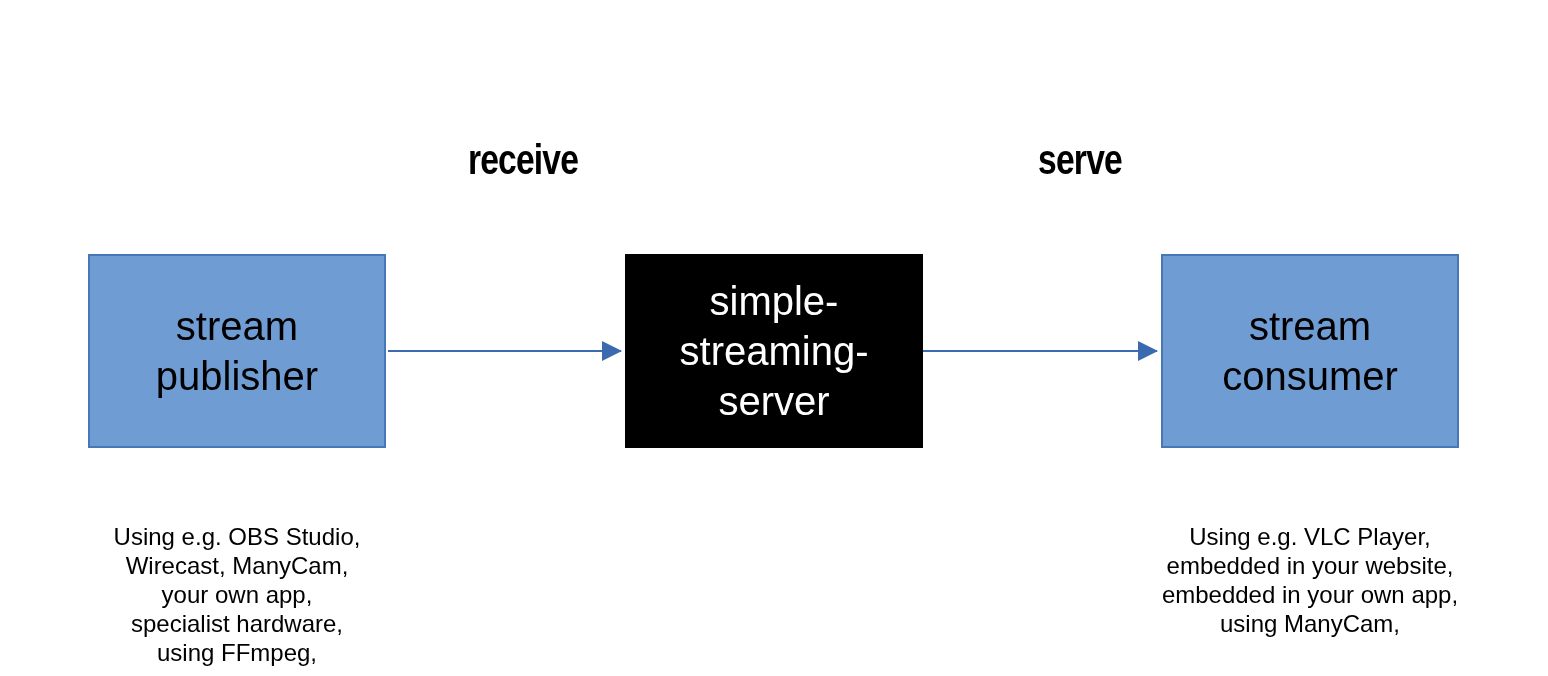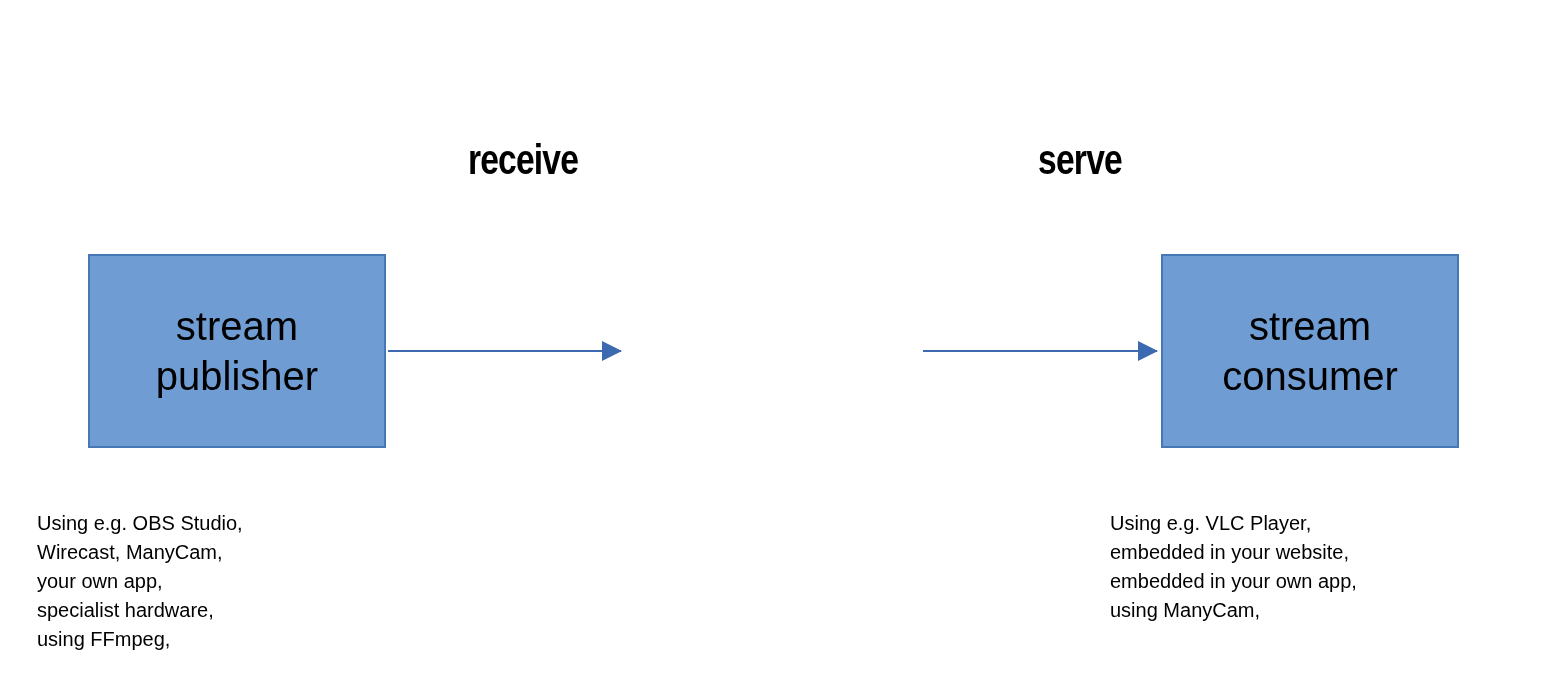--- a/index.html
+++ b/index.html
@@ -62,24 +62,25 @@
     font-weight: bold;
     color: var(--text, #000000);
     transform: scaleX(0.80);
     transform-origin: center;
     letter-spacing: -1px;
   }
   .flow-label.receive { left: 383px; }
   .flow-label.serve   { left: 940px; }
   .caption {
     position: absolute;
-    top: 469px;
+    top: 482px;
     width: 400px;
+    text-align: center;
     white-space: pre-line;
-    font-size: 20px;
+    font-size: 24px;
     line-height: 29px;
     color: var(--text, #000000);
   }
   .caption-left  { left: 37px; }
   .caption-right { left: 1110px; }
 </style>
 </head>
 <body>
 
 <div class="canvas">
@@ -96,20 +97,25 @@
 
   <div class="flow-label receive">receive</div>
 
   <div class="flow-label serve">serve</div>
 
   <div class="node publisher">
     <div class="node-label">stream
 publisher</div>
   </div>
 
+  <div class="node server">
+    <div class="node-label">simple-
+streaming-
+server</div>
+  </div>
 
   <div class="node consumer">
     <div class="node-label">stream
 consumer</div>
   </div>
 
   <div class="caption caption-left">Using e.g. OBS Studio,
 Wirecast, ManyCam,
 your own app,
 specialist hardware,

